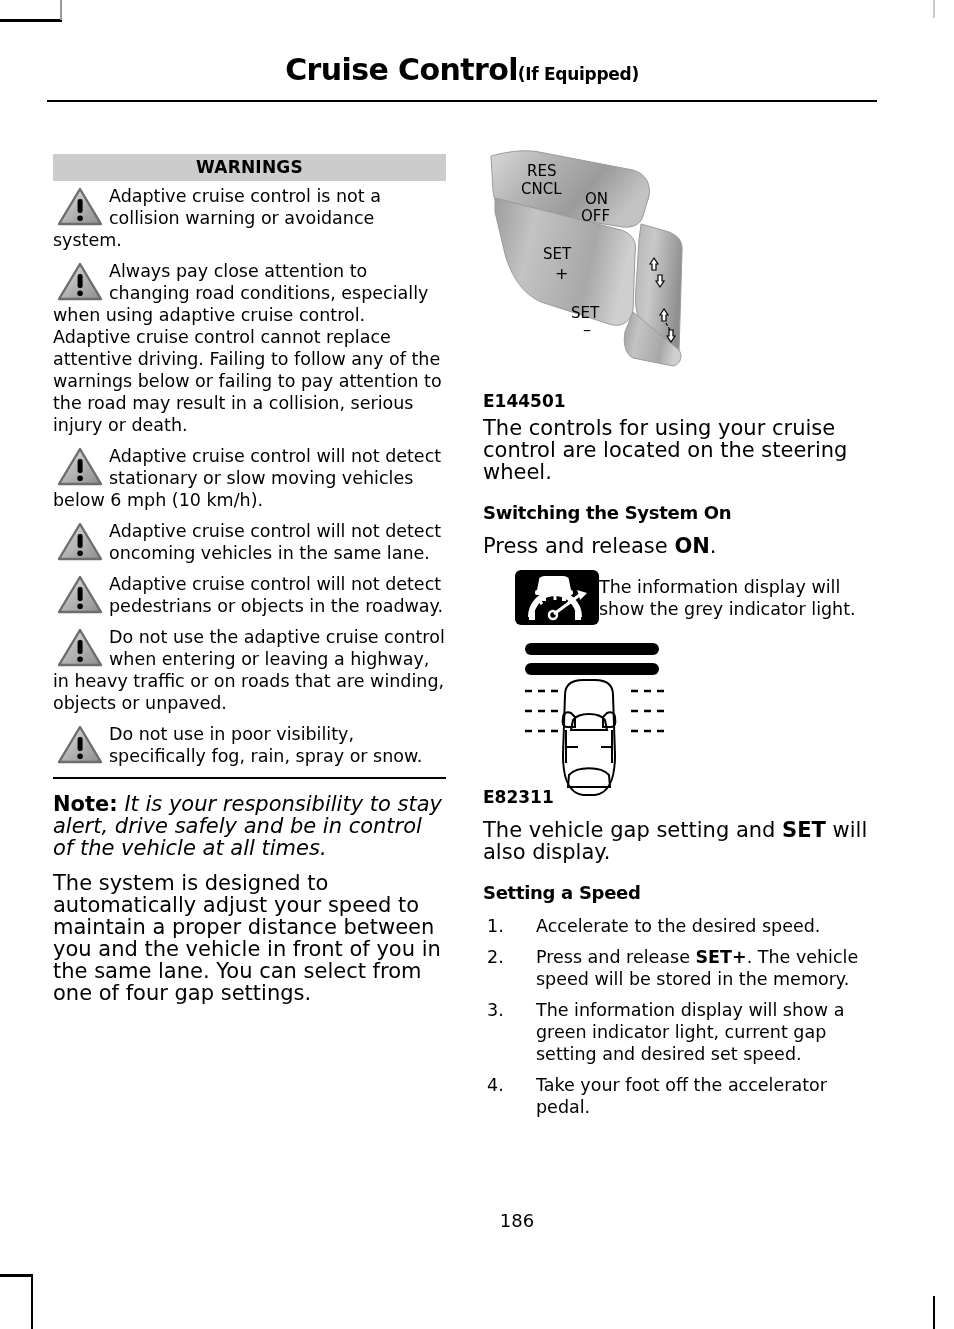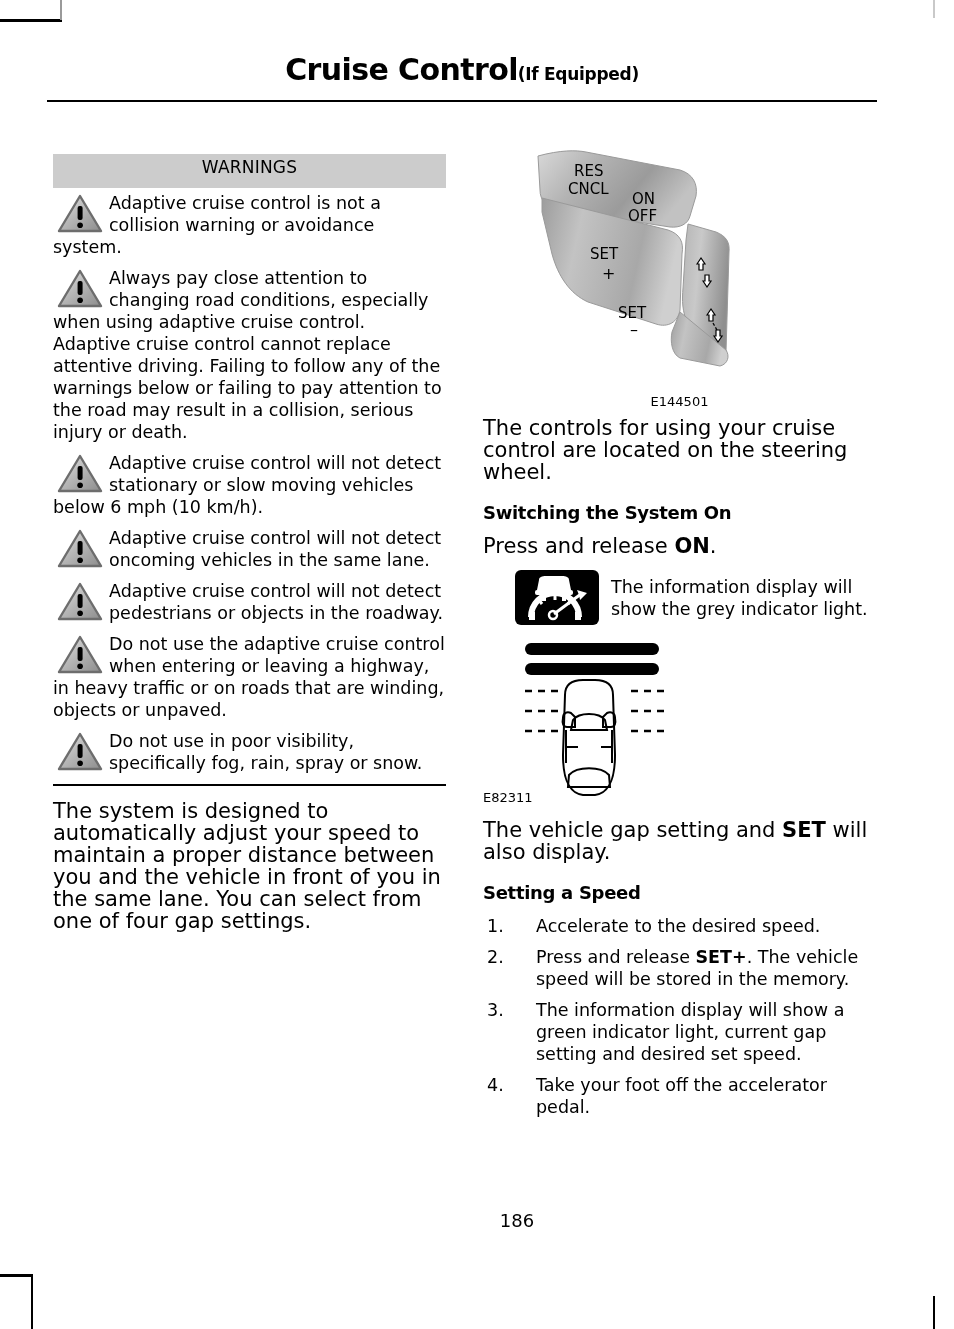--- a/index.html
+++ b/index.html
@@ -96,24 +96,24 @@
     font-size: 21px;
     line-height: 22px;
     margin: 0 0 13px 0;
   }
 
   
   .warn-bar {
     background: #cccccc;
     text-align: center;
     font-family: "DejaVu Sans", sans-serif;
-    font-weight: normal;
+    font-weight: bold;
     font-size: 17px;
     letter-spacing: 0.2px;
-    padding: 3px 0 11px 0;
+    padding: 3px 0 4px 0;
     margin-top: 12px;
   }
   .warn-block {
     font-size: 17.5px;
     line-height: 22px;
     margin-bottom: 9px;
     margin-top: 4px;
   }
   .warn-icon {
     float: left;
@@ -128,30 +128,30 @@
     margin: 10px 0 14px 0;
   }
   .note-label {
     font-weight: bold;
     font-style: normal;
   }
   .note-text { font-style: italic; }
 
   
   .fig-caption {
-    font-size: 13px;
+    font-size: 17px;
     line-height: 15px;
     margin: 0;
+    font-weight: bold;
   }
 
   
   .icon-row {
     display: flex;
     align-items: flex-start;
-    gap: 12px;
     margin: 6px 0 10px 0;
     padding-left: 32px;
   }
   .icon-box {
     flex: 0 0 auto;
     width: 84px;
     height: 55px;
   }
   .icon-row-text {
     font-size: 17.5px;
@@ -280,27 +280,28 @@
       <svg class="warn-icon" viewBox="0 0 46 40">
         <path d="M23 3 L44 38 L2 38 Z" fill="url(#wg)" stroke="#6d6d6d" stroke-width="2.4" stroke-linejoin="round"></path>
         <rect x="20.6" y="13" width="5" height="14" rx="2" fill="#000"></rect>
         <circle cx="23.1" cy="32.2" r="2.8" fill="#000"></circle>
       </svg>
       <span>Do not use in poor visibility, specifically fog, rain, spray or snow.</span>
     </div>
 
     <hr class="warn-rule">
 
+    <p><span class="note-label">Note:</span> <span class="note-text">It is your responsibility to stay alert, drive safely and be in control of the vehicle at all times.</span></p>
 
     <p>The system is designed to automatically adjust your speed to maintain a proper distance between you and the vehicle in front of you in the same lane. You can select from one of four gap settings.</p>
   </div>
 
   <div class="col col-right">
 
-    <div style="margin-bottom:4px;text-align:center;">
+    <div style="margin-bottom:4px;">
       <svg width="300" height="248" viewBox="0 0 300 248">
         <defs>
           <linearGradient id="padA" x1="0" y1="0" x2="1" y2="0.4">
             <stop offset="0%" stop-color="#d8d8d8"></stop>
             <stop offset="35%" stop-color="#b4b4b4"></stop>
             <stop offset="70%" stop-color="#9b9b9b"></stop>
             <stop offset="100%" stop-color="#c2c2c2"></stop>
           </linearGradient>
           <linearGradient id="padB" x1="0" y1="0" x2="1" y2="0.2">
             <stop offset="0%" stop-color="#9d9d9d"></stop>

